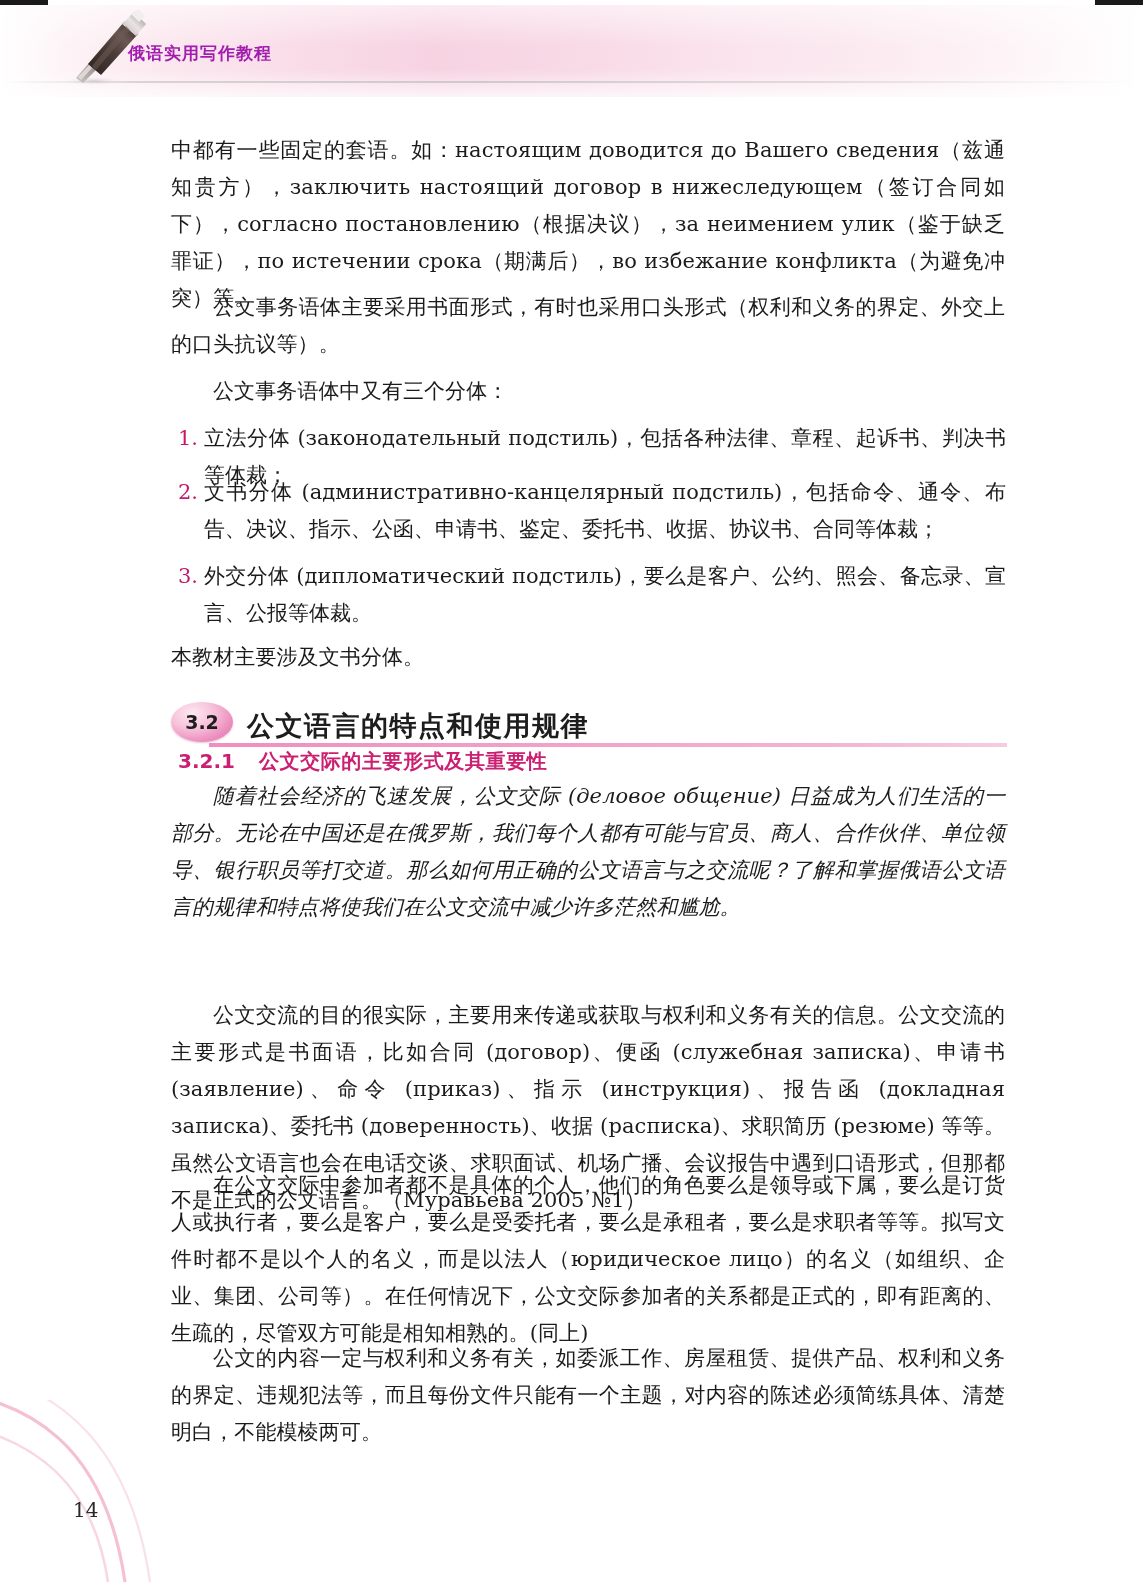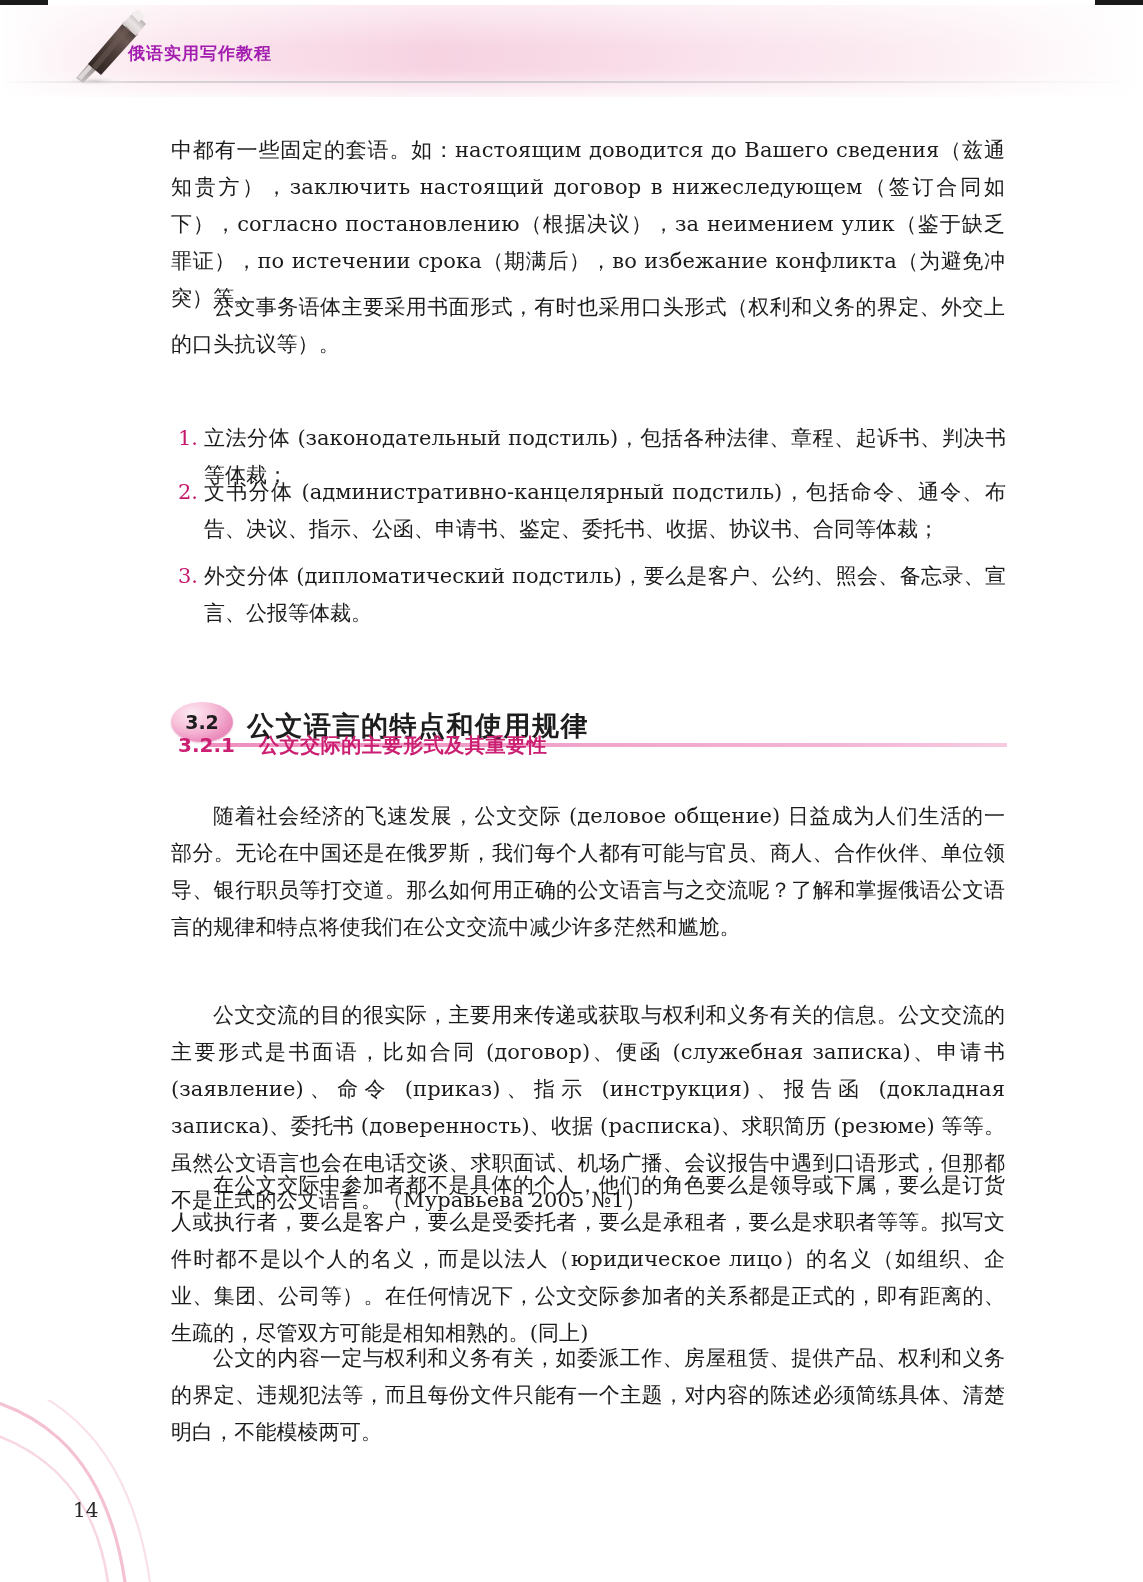--- a/index.html
+++ b/index.html
@@ -89,21 +89,21 @@
     font-family:"DejaVu Sans","Liberation Sans",sans-serif;
     font-weight:bold;font-size:27px;color:#1d1d1d;letter-spacing:1.5px;
     white-space:nowrap;
   }
   .sec-rule{
     position:absolute;left:38px;top:41px;width:798px;height:4px;
     background:linear-gradient(to right,#ef8fbf 0%, #f0a1c9 40%, #f3b4d4 78%, #f7cbe1 100%);
   }
   
   .sub-head{
-    position:absolute;left:178px;top:732px;
+    position:absolute;left:178px;top:748px;
     font-family:"DejaVu Sans","Liberation Sans",sans-serif;
     font-weight:bold;font-size:20px;color:#cb1f72;
     letter-spacing:0.6px;white-space:nowrap;
   }
   .sub-head .sub-num{ letter-spacing:0px; margin-right:24px; }
   
   .page-number{
     position:absolute;left:73px;top:1498px;
     font-size:20px;color:#2a2a2a;
     font-family:"DejaVu Serif","Liberation Serif",serif;
@@ -163,50 +163,52 @@
     <path d="M -55 -34 C 45 -22, 128 30, 150 182" stroke="#f7d3e1" stroke-width="2.2" opacity="0.7"></path>
   </g>
 </svg>
 
 <div class="content">
 
   <div class="para block-indent" style="top:126px;">中都有一些固定的套语。如：настоящим доводится до Вашего сведения（兹通知贵方），заключить настоящий договор в нижеследующем（签订合同如下），согласно постановлению（根据决议），за неимением улик（鉴于缺乏罪证），по истечении срока（期满后），во избежание конфликта（为避免冲突）等。</div>
 
   <div class="para block-indent first-indent" style="top:283px;">公文事务语体主要采用书面形式，有时也采用口头形式（权利和义务的界定、外交上的口头抗议等）。</div>
 
+  <div class="para block-indent first-indent" style="top:367px;">公文事务语体中又有三个分体：</div>
 
   <div class="listitem" style="top:420px;">
     <span class="num">1.</span>
     <span class="body">立法分体 (законодательный подстиль)，包括各种法律、章程、起诉书、判决书等体裁；</span>
   </div>
 
   <div class="listitem" style="top:474px;">
     <span class="num">2.</span>
     <span class="body">文书分体 (административно-канцелярный подстиль)，包括命令、通令、布告、决议、指示、公函、申请书、鉴定、委托书、收据、协议书、合同等体裁；</span>
   </div>
 
   <div class="listitem" style="top:558px;">
     <span class="num">3.</span>
     <span class="body">外交分体 (дипломатический подстиль)，要么是客户、公约、照会、备忘录、宣言、公报等体裁。</span>
   </div>
 
+  <div class="para block-indent" style="top:633px;">本教材主要涉及文书分体。</div>
 
   <div class="sec-head">
     <div class="sec-badge">
       <span>3.2</span>
     </div>
     <div class="sec-title">公文语言的特点和使用规律</div>
     <div class="sec-rule"></div>
   </div>
 
   <div class="sub-head">
     <span class="sub-num">3.2.1</span><span>公文交际的主要形式及其重要性</span>
   </div>
 
-  <div class="para block-indent first-indent" style="top:792px;">随着社会经济的飞速发展，公文交际 (деловое общение) 日益成为人们生活的一部分。无论在中国还是在俄罗斯，我们每个人都有可能与官员、商人、合作伙伴、单位领导、银行职员等打交道。那么如何用正确的公文语言与之交流呢？了解和掌握俄语公文语言的规律和特点将使我们在公文交流中减少许多茫然和尴尬。</div>
+  <div class="para block-indent first-indent" style="top:772px;font-style:italic;">随着社会经济的飞速发展，公文交际 (деловое общение) 日益成为人们生活的一部分。无论在中国还是在俄罗斯，我们每个人都有可能与官员、商人、合作伙伴、单位领导、银行职员等打交道。那么如何用正确的公文语言与之交流呢？了解和掌握俄语公文语言的规律和特点将使我们在公文交流中减少许多茫然和尴尬。</div>
 
   <div class="para block-indent first-indent" style="top:991px;">公文交流的目的很实际，主要用来传递或获取与权利和义务有关的信息。公文交流的主要形式是书面语，比如合同 (договор)、便函 (служебная записка)、申请书 (заявление)、命令 (приказ)、指示 (инструкция)、报告函 (докладная записка)、委托书 (доверенность)、收据 (расписка)、求职简历 (резюме) 等等。虽然公文语言也会在电话交谈、求职面试、机场广播、会议报告中遇到口语形式，但那都不是正式的公文语言。（Муравьева 2005 №1）</div>
 
   <div class="para block-indent first-indent" style="top:1161px;">在公文交际中参加者都不是具体的个人，他们的角色要么是领导或下属，要么是订货人或执行者，要么是客户，要么是受委托者，要么是承租者，要么是求职者等等。拟写文件时都不是以个人的名义，而是以法人（юридическое лицо）的名义（如组织、企业、集团、公司等）。在任何情况下，公文交际参加者的关系都是正式的，即有距离的、生疏的，尽管双方可能是相知相熟的。(同上)</div>
 
   <div class="para block-indent first-indent" style="top:1334px;">公文的内容一定与权利和义务有关，如委派工作、房屋租赁、提供产品、权利和义务的界定、违规犯法等，而且每份文件只能有一个主题，对内容的陈述必须简练具体、清楚明白，不能模棱两可。</div>
 
   <div class="page-number">14</div>
 
 </div>

